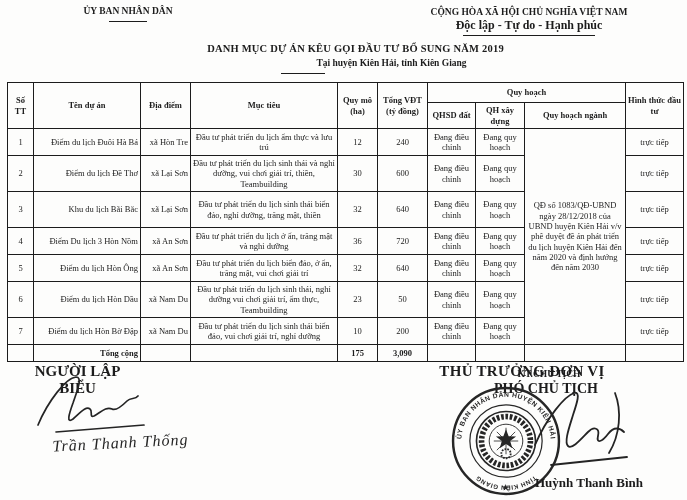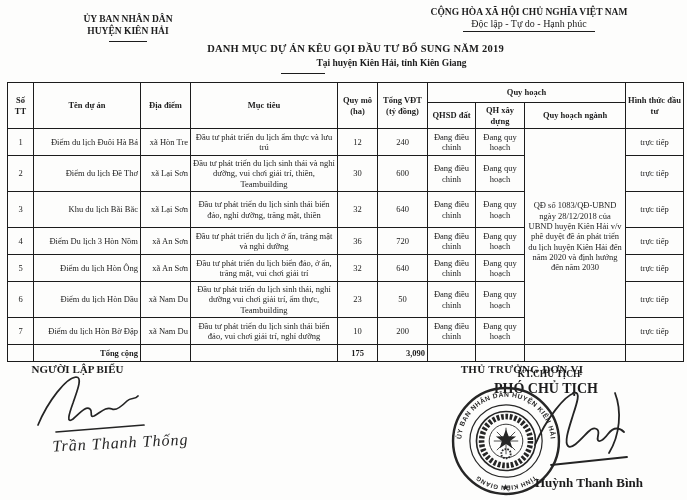--- a/index.html
+++ b/index.html
@@ -7,73 +7,72 @@
   body {
     position:relative;
     background:#fdfdfc;
     font-family:"Liberation Serif","DejaVu Serif",serif;
     color:#1c1c1c;
     overflow:hidden;
   }
   .abs { position:absolute; }
 
   
-  .org-block { left:28px; top:14px; width:200px; text-align:center; }
+  .org-block { left:28px; top:6px; width:200px; text-align:center; }
   .org-line { font-weight:bold; font-size:9.5px; line-height:1.25; }
   .org-underline { width:38px; height:1px; background:#1c1c1c; margin:3px auto 0; }
   .nat-block { left:383px; top:7px; width:292px; text-align:center; }
   .nat-line1 { font-weight:bold; font-size:9.5px; }
-  .nat-line2 { font-weight:normal; font-size:10px; margin-top:1px; }
+  .nat-line2 { font-weight:bold; font-size:12px; margin-top:1px; }
   .nat-underline { width:132px; height:1px; background:#1c1c1c; margin:2px auto 0; }
 
   .doc-title { left:12px; top:43px; width:687px; text-align:center; font-weight:bold; font-size:10.5px; letter-spacing:.2px; }
   .doc-subtitle { left:0; top:58px; width:687px; text-align:center; font-weight:bold; font-size:9.5px;margin-left:48px; }
   .sub-underline { left:281px; top:73px; width:44px; height:1px; background:#1c1c1c; }
 
   
   table.doc { left:7px; top:82px; width:676px; position:absolute; border-collapse:collapse; table-layout:fixed; }
   table.doc th, table.doc td {
     border:1px solid #1c1c1c;
     font-size:8.5px; line-height:1.22;
     padding:1px 2px;
     vertical-align:middle;
     overflow:hidden;
   }
   table.doc th { font-weight:bold; text-align:center; }
   th.bl { vertical-align:bottom; text-align:left; }
   td.c { text-align:center; }
   td.l { text-align:right; }
-  td.r { text-align:right; padding-right:5px; }
+  td.r { text-align:center; padding-right:5px; }
   td.b, th.b { font-weight:bold; }
   tr.h27 { height:27px; } tr.h36 { height:36px; } tr.ht  { height:17px; }
   td.nganh { text-align:center; font-size:8.5px; line-height:1.3; padding:2px 3px; }
 
   
-  .sign-title { font-weight:bold; font-size:11px; text-align:center; }
+  .sign-title { font-weight:bold; font-size:15px; text-align:center; }
   .left-title { left:30px; top:363px; width:95px; }
   .right-title { left:438px; top:363px; width:168px; letter-spacing:.3px; }
   .kt-line { left:465px; top:369px; width:168px; font-weight:bold; font-size:9.5px; text-align:center; }
   .pho-line { left:462px; top:381px; width:168px; font-weight:bold; font-size:14px; text-align:center; }
   .left-name {
     left:8px; top:434px; width:225px; text-align:center;
     font-style:italic; font-size:16px; color:#262626;
     transform:rotate(-3deg); letter-spacing:1px;
   }
   .right-name { left:498px; top:475px; width:182px; text-align:center; font-weight:bold; font-size:13px; }
   .sig-svg { pointer-events:none; }
   .seal-wrap { left:450px; top:385px; width:112px; height:112px; }
   .rsig { left:527px; top:387px; z-index:5; }
   .lsig { left:28px; top:373px; }
 </style>
 </head>
 <body>
 
 <div class="abs org-block">
   <div class="org-line">ỦY BAN NHÂN DÂN</div>
-  <div class="org-line">HUYỆN KIÊN HẢI</div>
   <div class="org-underline"></div>
 </div>
 
 <div class="abs nat-block">
   <div class="nat-line1">CỘNG HÒA XÃ HỘI CHỦ NGHĨA VIỆT NAM</div>
   <div class="nat-line2">Độc lập - Tự do - Hạnh phúc</div>
   <div class="nat-underline"></div>
 </div>
 
 <div class="abs doc-title">DANH MỤC DỰ ÁN KÊU GỌI ĐẦU TƯ BỔ SUNG NĂM 2019</div>

